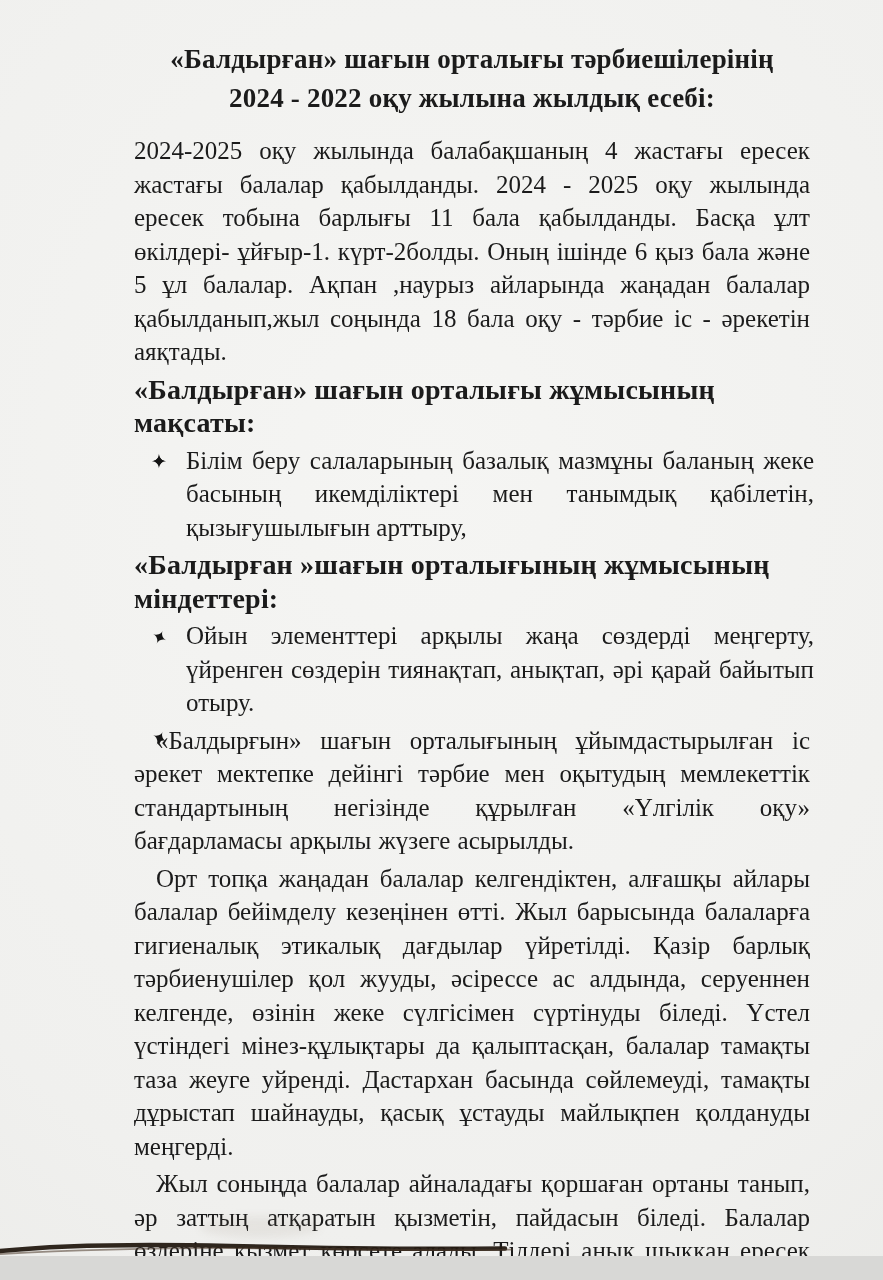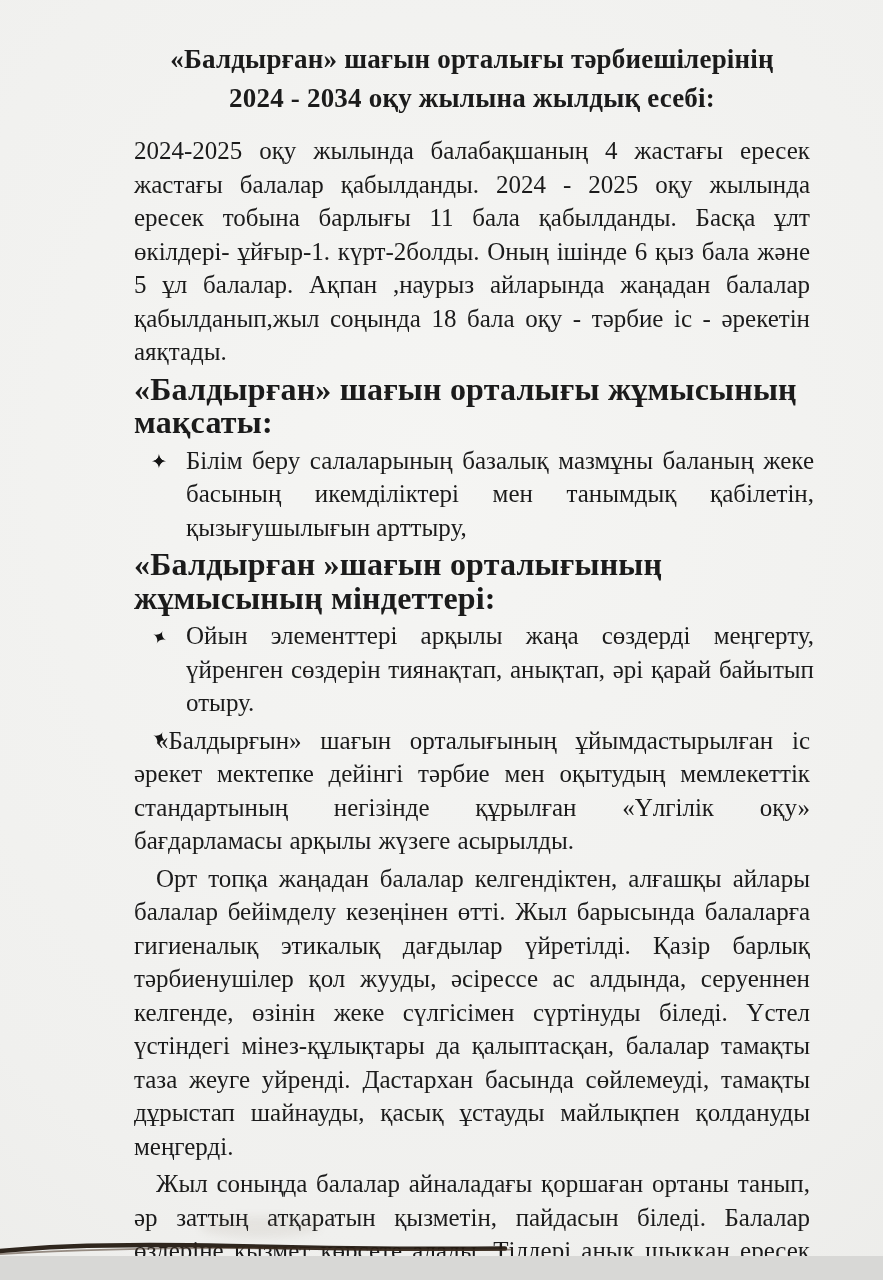--- a/index.html
+++ b/index.html
@@ -25,21 +25,21 @@
   }
   .title-line{display:block;}
   p{margin:4px;}
   .body-text{
     font-size:25px;line-height:33.5px;
     text-align:justify;
     word-spacing:1px;
   }
   .first-indent{text-indent:22px;}
   .sect-heading{
-    font-size:32px;line-height:33.5px;
+    font-size:28px;line-height:33.5px;
     font-weight:bold;text-align:left;
     letter-spacing:0.2px;
   }
   ul.bullet-list{list-style:none;margin:0;padding:0;}
   ul.bullet-list li{
     position:relative;
     padding-left:56px;
     font-size:25px;line-height:33.5px;
     text-align:justify;
   }
@@ -66,21 +66,21 @@
   }
 </style>
 </head>
 <body>
 
 <div class="page">
   <div class="content">
 
     <h1 class="doc-title">
       <span class="title-line">«Балдырған» шағын  орталығы тәрбиешілерінің</span>
-      <span class="title-line">2024 - 2034 оқу жылына жылдық есебі:</span>
+      <span class="title-line">2024 - 2022 оқу жылына жылдық есебі:</span>
     </h1>
 
     <p class="body-text">2024-2025 оқу жылында балабақшаның 4 жастағы ересек жастағы балалар қабылданды. 2024 - 2025 оқу жылында ересек тобына барлығы 11 бала қабылданды. Басқа ұлт өкілдері- ұйғыр-1. күрт-2болды. Оның ішінде 6 қыз бала және 5 ұл балалар. Ақпан ,наурыз айларында жаңадан балалар қабылданып,жыл соңында 18 бала оқу - тәрбие іс - әрекетін аяқтады.</p>
 
     <p class="sect-heading">«Балдырған» шағын орталығы жұмысының мақсаты:</p>
 
     <ul class="bullet-list list-goals">
       <li>
         <span class="bullet">✦</span>
       </li>

